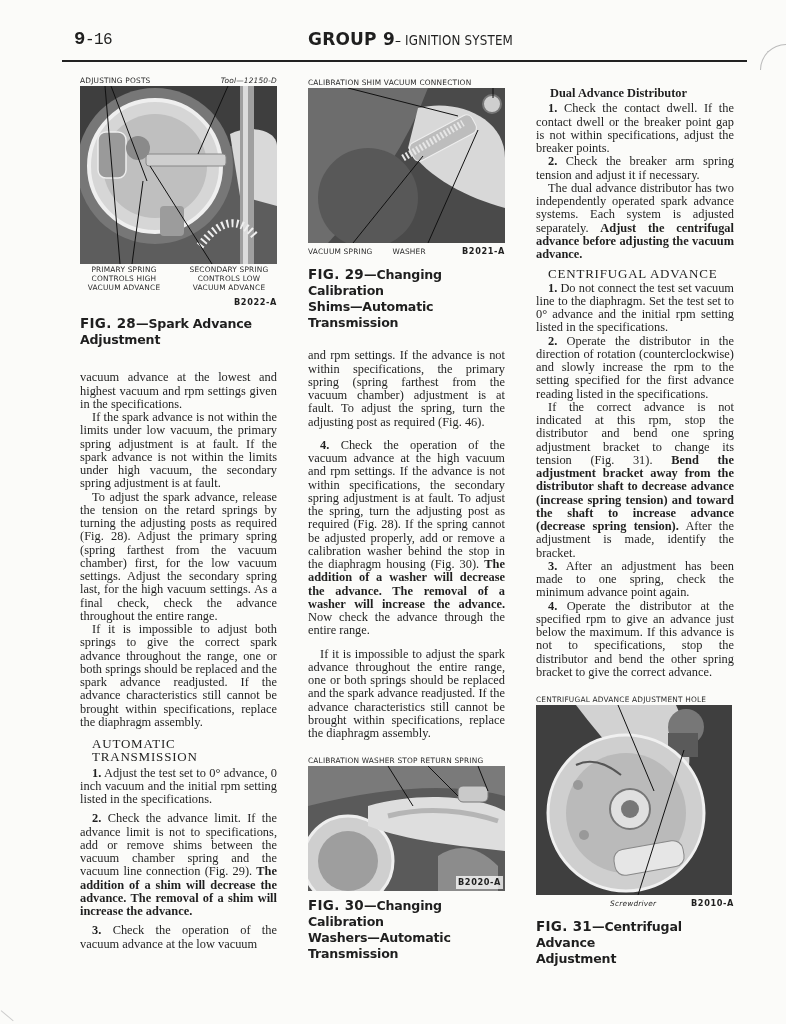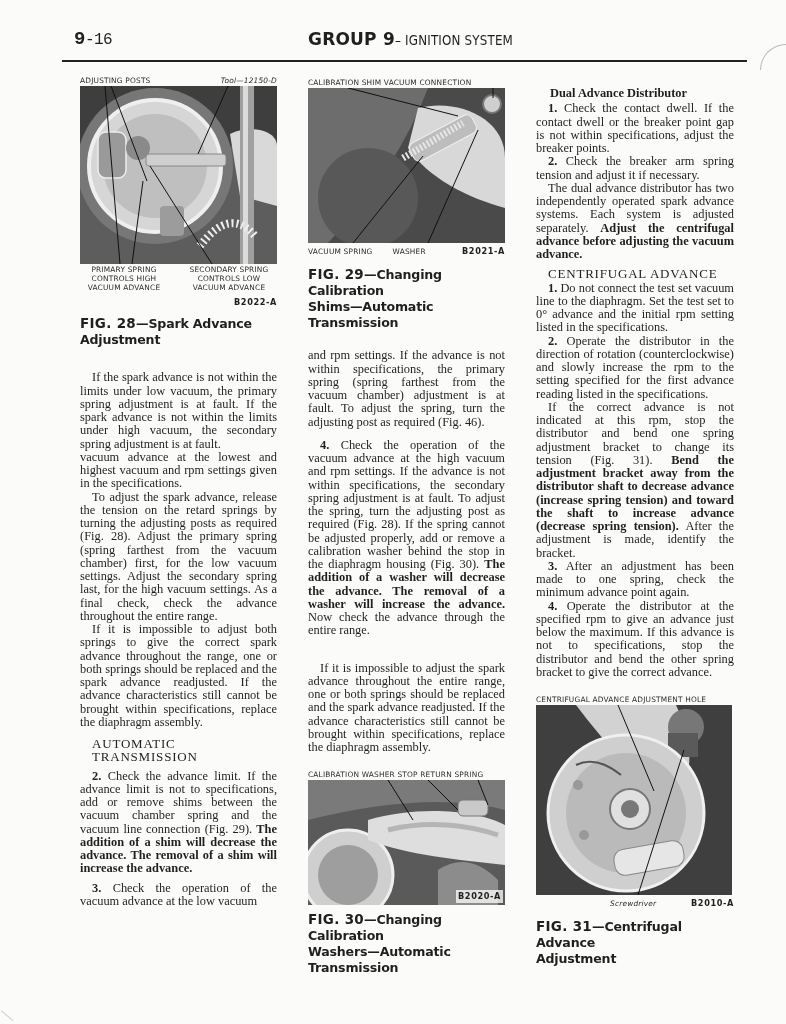--- a/index.html
+++ b/index.html
@@ -84,25 +84,26 @@
       </div>
     </div>
     <div class="figcode" style="margin-top:4px;">B2022-A</div>
     <div class="figcap" style="margin-top:6px;">
       <span class="fig-no">FIG. 28</span><span>—Spark Advance</span><br>
       <span>Adjustment</span>
     </div>
   </div>
 
   <div style="margin-top:23px;">
+    <p class="p noind">vacuum advance at the lowest and highest vacuum and rpm settings given in the specifications.</p>
     <p class="p">If the spark advance is not within the limits under low vacuum, the primary spring adjustment is at fault. If the spark advance is not within the limits under high vacuum, the secondary spring adjustment is at fault.</p>
-    <p class="p noind">vacuum advance at the lowest and highest vacuum and rpm settings given in the specifications.</p>
     <p class="p">To adjust the spark advance, release the tension on the retard springs by turning the adjusting posts as required (Fig. 28). Adjust the primary spring (spring farthest from the vacuum chamber) first, for the low vacuum settings. Adjust the secondary spring last, for the high vacuum settings. As a final check, check the advance throughout the entire range.</p>
     <p class="p">If it is impossible to adjust both springs to give the correct spark advance throughout the range, one or both springs should be replaced and the spark advance readjusted. If the advance characteristics still cannot be brought within specifications, replace the diaphragm assembly.</p>
     <div class="sec">AUTOMATIC TRANSMISSION</div>
+    <p class="p"><span class="b">1.</span><span> Adjust the test set to 0° advance, 0 inch vacuum and the initial rpm setting listed in the specifications.</span></p>
     <p class="p gap"><span class="b">2.</span><span> Check the advance limit. If the advance limit is not to specifications, add or remove shims between the vacuum chamber spring and the vacuum line connection (Fig. 29). </span><span class="b">The addition of a shim will decrease the advance. The removal of a shim will increase the advance.</span></p>
     <p class="p gap"><span class="b">3.</span><span> Check the operation of the vacuum advance at the low vacuum</span></p>
   </div>
 </div>
 
 <div class="col col2" style="top:76px;">
   <div>
     <div class="figlabel" style="height:11px;">CALIBRATION  SHIM     VACUUM  CONNECTION</div>
     <div class="photo" style="width:197px; height:155px; margin-top:1px;">
       <svg width="197" height="155" viewBox="0 0 197 155">
@@ -127,21 +128,21 @@
     <div class="figcap" style="margin-top:8px;">
       <span class="fig-no">FIG. 29</span><span>—Changing Calibration</span><br>
       <span>Shims—Automatic</span><br>
       <span>Transmission</span>
     </div>
   </div>
 
   <div style="margin-top:18px;">
     <p class="p noind">and rpm settings. If the advance is not within specifications, the primary spring (spring farthest from the vacuum chamber) adjustment is at fault. To adjust the spring, turn the adjusting post as required (Fig. 46).</p>
     <p class="p" style="margin-top:10px;"><span class="b">4.</span><span> Check the operation of the vacuum advance at the high vacuum and rpm settings. If the advance is not within specifications, the secondary spring adjustment is at fault. To adjust the spring, turn the adjusting post as required (Fig. 28). If the spring cannot be adjusted properly, add or remove a calibration washer behind the stop in the diaphragm housing (Fig. 30). </span><span class="b">The addition of a washer will decrease the advance. The removal of a washer will increase the advance.</span><span> Now check the advance through the entire range.</span></p>
-    <p class="p" style="margin-top:24px;">If it is impossible to adjust the spark advance throughout the entire range, one or both springs should be replaced and the spark advance readjusted. If the advance characteristics still cannot be brought within specifications, replace the diaphragm assembly.</p>
+    <p class="p" style="margin-top:10px;">If it is impossible to adjust the spark advance throughout the entire range, one or both springs should be replaced and the spark advance readjusted. If the advance characteristics still cannot be brought within specifications, replace the diaphragm assembly.</p>
   </div>
 
   <div style="margin-top:14px;">
     <div class="figlabel" style="height:11px;">CALIBRATION  WASHER  STOP  RETURN  SPRING</div>
     <div class="photo" style="width:197px; height:125px; margin-top:1px;">
       <svg width="197" height="125" viewBox="0 0 197 125">
         <rect width="197" height="125" fill="#5a5a5a"></rect>
         <path d="M0 0 L197 0 L197 30 Q120 10 0 40 Z" fill="#7a7a7a"></path>
         <circle cx="40" cy="95" r="45" fill="#cfcfcf" stroke="#eee" stroke-width="3"></circle>
         <circle cx="40" cy="95" r="30" fill="#9e9e9e"></circle>

